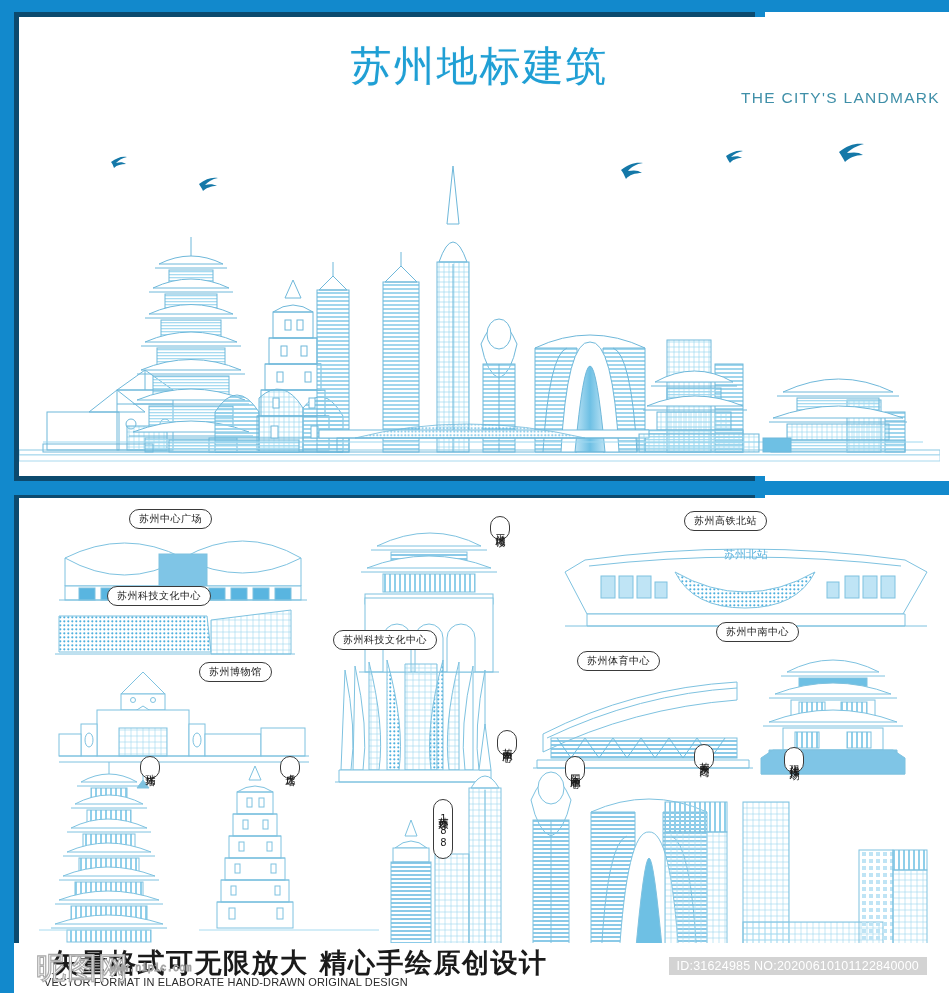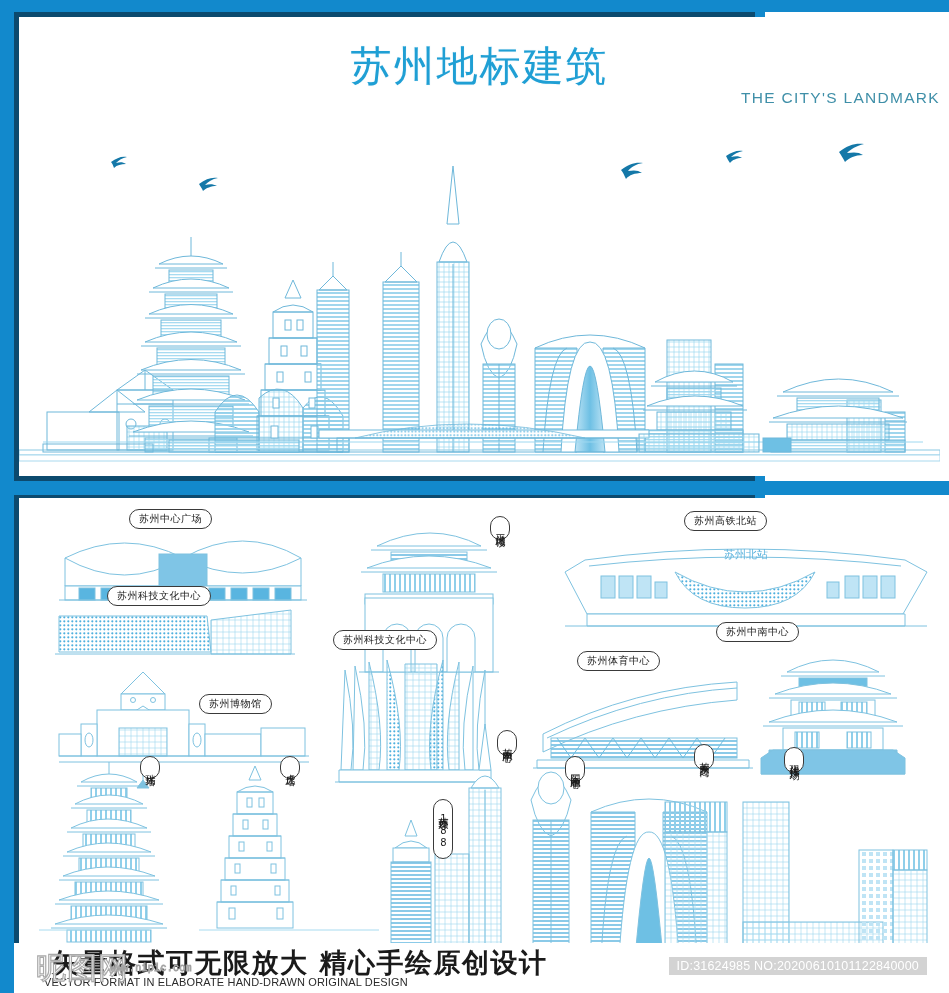--- a/index.html
+++ b/index.html
@@ -600,21 +600,21 @@
         </g>
 
         <g transform="translate(0,420)">
           <path d="M20 12h110M180 12h120M300 12h60" stroke="#a8dbf0"></path>
         </g>
       </g>
     </svg>
 
     <div class="pill" style="left:110px; top:11px;">苏州中心广场</div>
     <div class="pill" style="left:88px;  top:88px;text-align:center;">苏州科技文化中心</div>
-    <div class="pill" style="left:180px; top:164px;margin-top:32px;">苏州博物馆</div>
+    <div class="pill" style="left:180px; top:164px;">苏州博物馆</div>
     <div class="pill vert" style="left:121px; top:258px;">瑞光塔</div>
     <div class="pill vert" style="left:261px; top:258px;">虎丘塔</div>
     <div class="pill vert" style="left:471px; top:18px;">平门城楼</div>
     <div class="pill" style="left:314px; top:132px;">苏州科技文化中心</div>
     <div class="pill" style="left:558px; top:153px;">苏州体育中心</div>
     <div class="pill" style="left:665px; top:13px;">苏州高铁北站</div>
     <div class="pill" style="left:697px; top:124px;">苏州中南中心</div>
     <div class="pill vert" style="left:414px; top:301px;">苏州环球188</div>
     <div class="pill vert" style="left:478px; top:232px;">苏州中南中心</div>
     <div class="pill vert" style="left:546px; top:258px;">国际金融中心</div>

